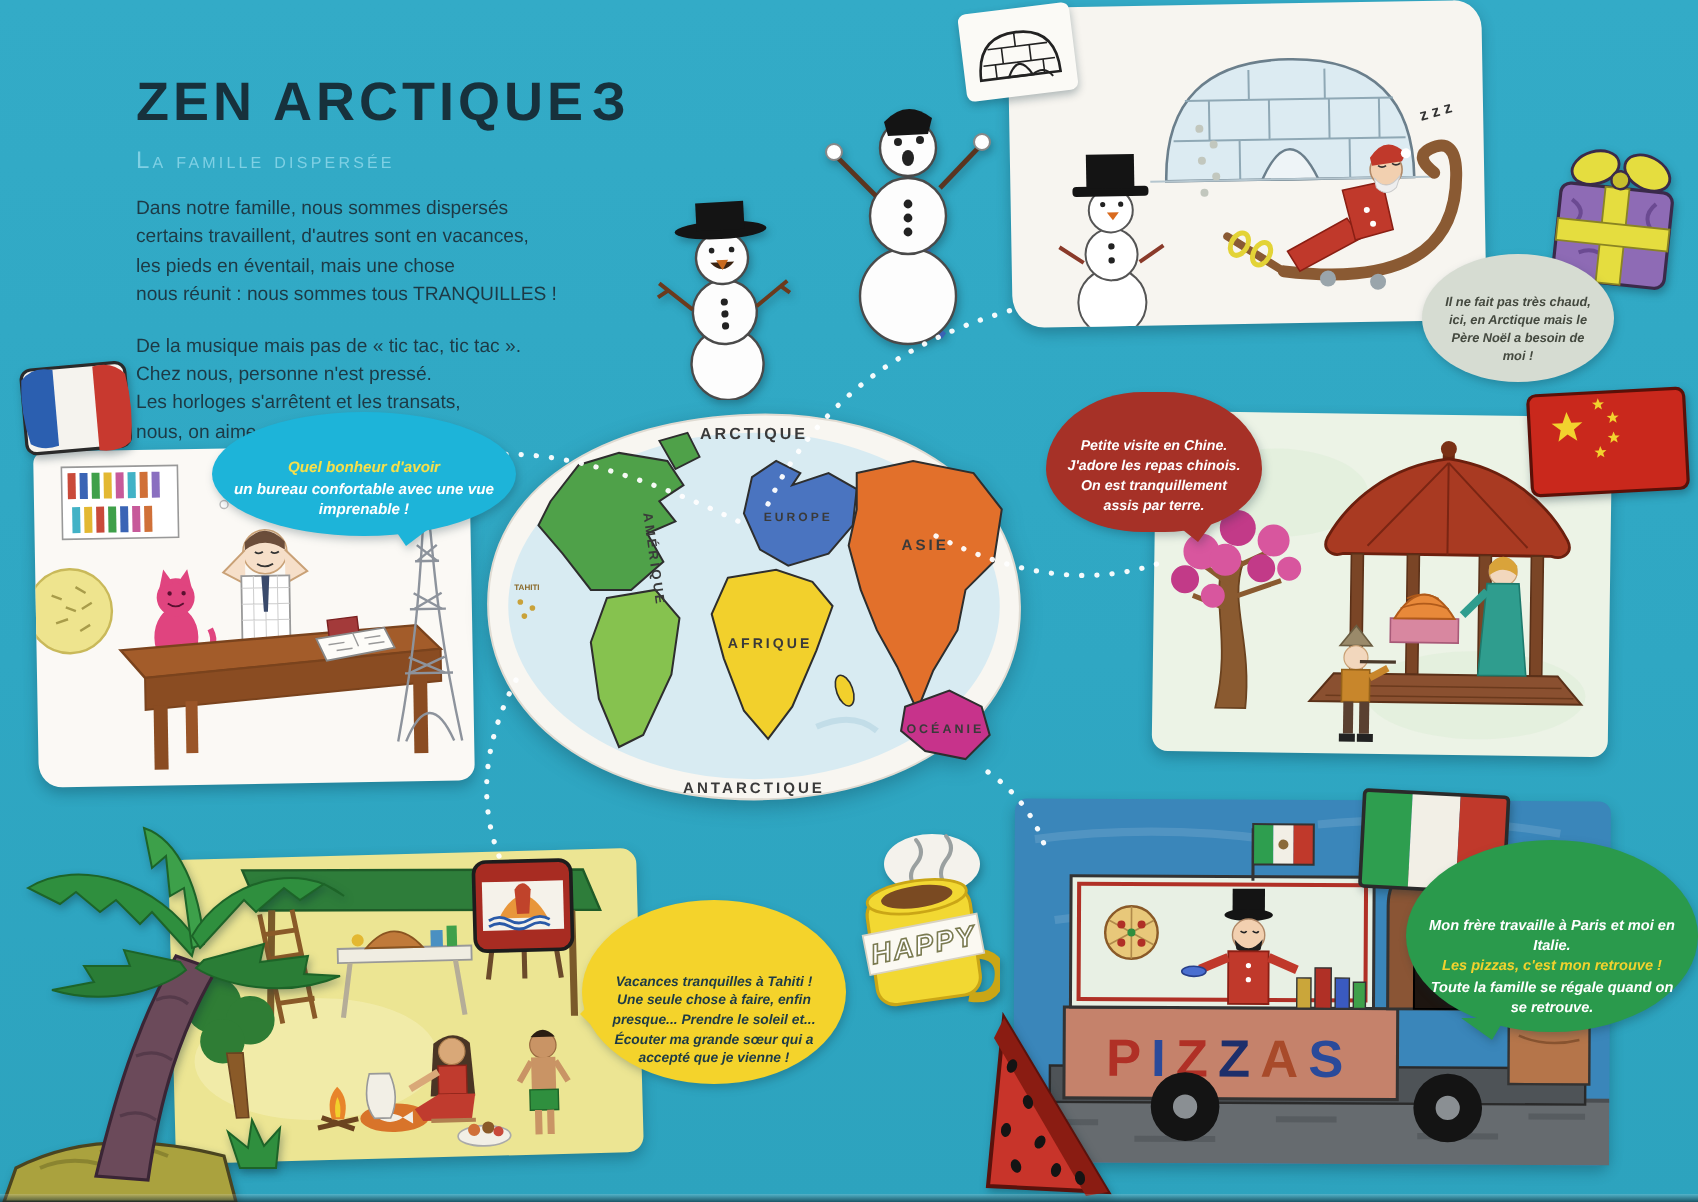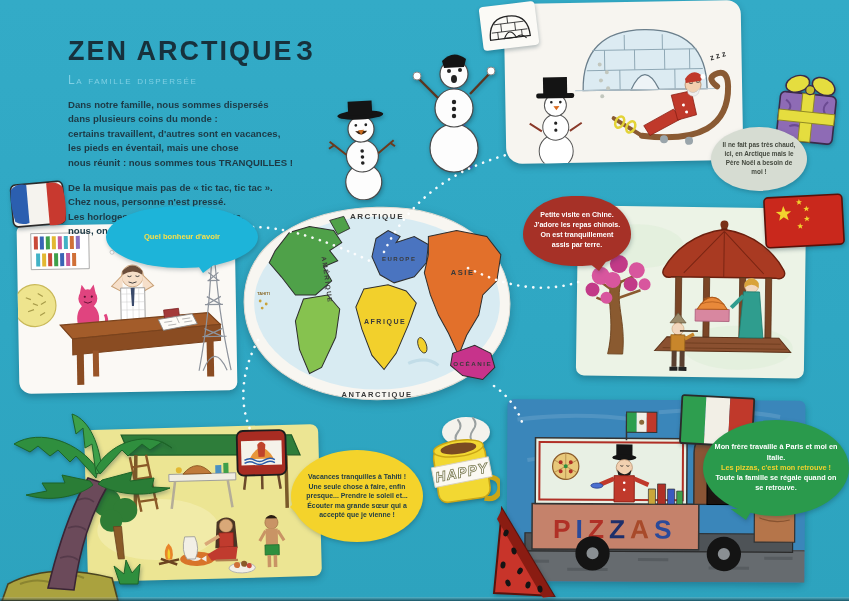--- a/index.html
+++ b/index.html
@@ -2,31 +2,31 @@
 <html><head>
 <meta charset="utf-8">
 <style>
   html,body{margin:0;padding:0;background:#222;}
   #page{position:relative;width:849px;height:601px;overflow:hidden;
         background:linear-gradient(180deg,#33abc7 0%,#2fa7c3 55%,#2da3be 100%);
         font-family:"Liberation Sans",sans-serif;}
   .abs{position:absolute;}
   .panel{position:absolute;box-shadow:0 3px 7px rgba(8,40,52,.3);z-index:2;}
   .cutout{position:absolute;z-index:4;filter:drop-shadow(1px 2px 2px rgba(8,40,52,.35));}
-  .bubble{position:absolute;z-index:6;display:flex;align-items:center;justify-content:center;
-          text-align:center;font-weight:bold;line-height:1.4;
+  .bubble{position:absolute;z-index:6;display:flex;align-items:flex-end;justify-content:center;
+          text-align:center;font-style:italic;font-weight:bold;line-height:1.4;
           padding:7px 10px;box-sizing:border-box;filter:drop-shadow(1px 2px 2px rgba(8,40,52,.25));}
   .bubble .tail{position:absolute;width:0;height:0;border:9px solid transparent;}
   
   #title-block{position:absolute;left:68px;top:36px;width:300px;z-index:3;color:#1b3642;}
   #page-title{font-size:27px;font-weight:bold;letter-spacing:2px;color:#17313c;}
   #page-title .glyph{display:inline-block;transform:scaleX(-1);}
   #page-subtitle{margin-top:6px;font-size:12px;font-weight:normal;letter-spacing:1.6px;
                  font-variant:small-caps;color:#7fd0e4;}
-  .para{margin-top:11px;font-size:9.6px;line-height:1.5;color:#1d3a46;font-weight:700;}
+  .para{margin-top:11px;font-size:9.6px;line-height:1.5;color:#1d3a46;font-weight:400;}
   
   #bubble-paris{left:106px;top:206px;width:152px;height:62px;background:#1db4d9;border-radius:50%;
                 font-size:7.6px;color:#fff;}
   #bubble-paris .hl{color:#f7e04a;}
   #bubble-paris .tail{left:58%;bottom:-14px;border-top-color:#1db4d9;transform:skewX(-18deg);}
   #bubble-arctic{left:711px;top:127px;width:96px;height:64px;background:#d6dcd2;border-radius:50%;
                  font-size:6.4px;color:#44493f;z-index:5;}
   #bubble-china{left:523px;top:196px;width:108px;height:70px;background:#a63127;border-radius:45% 45% 45% 45%/55% 55% 45% 45%;
                 font-size:7.1px;color:#fff;}
   #bubble-china .tail{left:62%;bottom:-14px;border-top-color:#a63127;transform:skewX(14deg);}
@@ -54,21 +54,20 @@
 </head>
 <body>
 
 <div id="page">
 
   <div id="title-block">
     <div id="page-title"><span>ZEN ARCTIQUE</span><span class="glyph">Ɛ</span></div>
     <div id="page-subtitle">La famille dispersée</div>
     <div class="para">
       <div>Dans notre famille, nous sommes dispersés</div>
-      <div>dans plusieurs coins du monde :</div>
       <div>certains travaillent, d'autres sont en vacances,</div>
       <div>les pieds en éventail, mais une chose</div>
       <div>nous réunit : nous sommes tous TRANQUILLES !</div>
     </div>
     <div class="para">
       <div>De la musique mais pas de « tic tac, tic tac ».</div>
       <div>Chez nous, personne n'est pressé.</div>
       <div>Les horloges s'arrêtent et les transats,</div>
       <div>nous, on aime ça !</div>
     </div>
@@ -257,21 +256,21 @@
         <path d="M18,18 V4"></path>
         <path d="M6,106 H30 M9,74 H27 M12,50 H24"></path>
         <path d="M6,140 Q18,112 30,140"></path>
         <path d="M8,98 l18,8 M8,106 l18,-8 M11,66 l14,8 M11,74 l14,-8 M13,42 l10,8 M13,50 l10,-8"></path>
       </g>
     </svg>
   </div>
 
   <div class="bubble" id="bubble-paris">
     <span><span class="hl">Quel bonheur d'avoir</span><br>
-    </span>
+    <span>un bureau confortable avec une vue imprenable !</span></span>
     <span class="tail"></span>
   </div>
 
   <div id="map-blob">
     <svg width="280" height="202" viewBox="0 0 278 200">
       <path d="M139,5 C215,3 270,42 271,100 C272,158 214,196 139,196 C62,196 7,156 7,99 C7,41 64,7 139,5 Z" fill="#f8f6f1" stroke="#e0dbd2"></path>
       <ellipse cx="139" cy="100" rx="122" ry="86" fill="#d8ebf2"></ellipse>
       <path d="M40,60 q20,-10 30,4 M170,160 q18,-8 30,2" stroke="#c2dde8" stroke-width="3" fill="none"></path>
       <polygon points="92,18 106,14 112,26 100,32" fill="#4fa149" stroke="#2e2e2e" stroke-width="0.9"></polygon>
       <path d="M38,48 L52,30 L72,24 L96,28 L104,40 L92,48 L100,58 L86,64 L94,78 L78,92 L58,92 L44,74 L32,60 Z" fill="#4fa149" stroke="#2e2e2e" stroke-width="1"></path>

